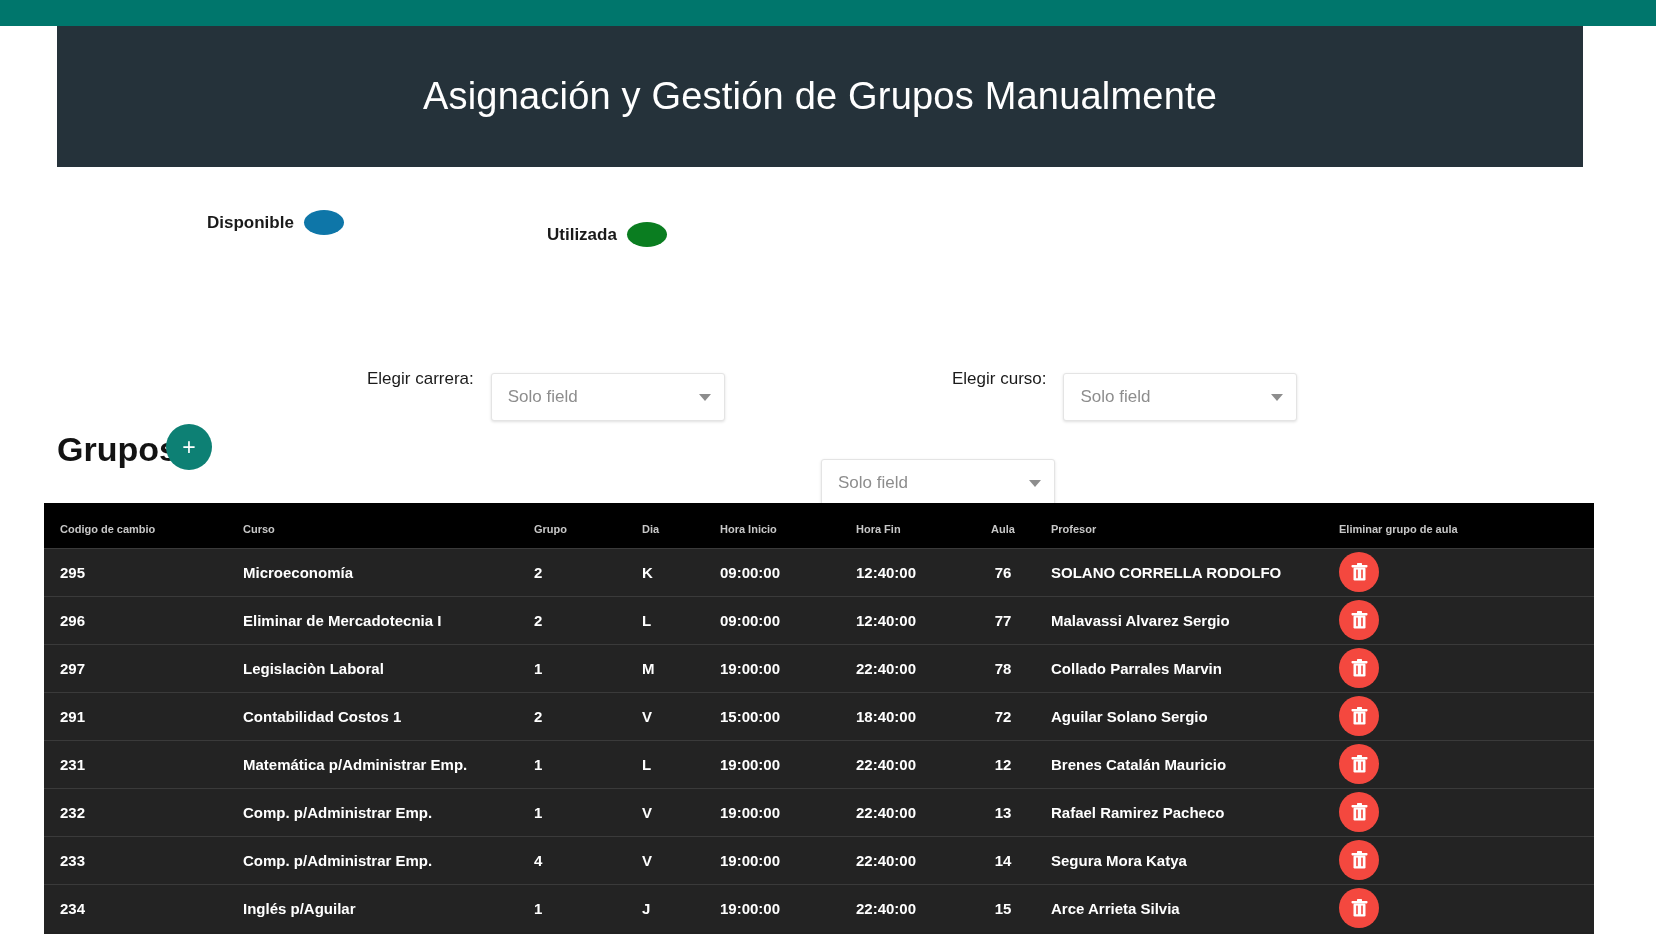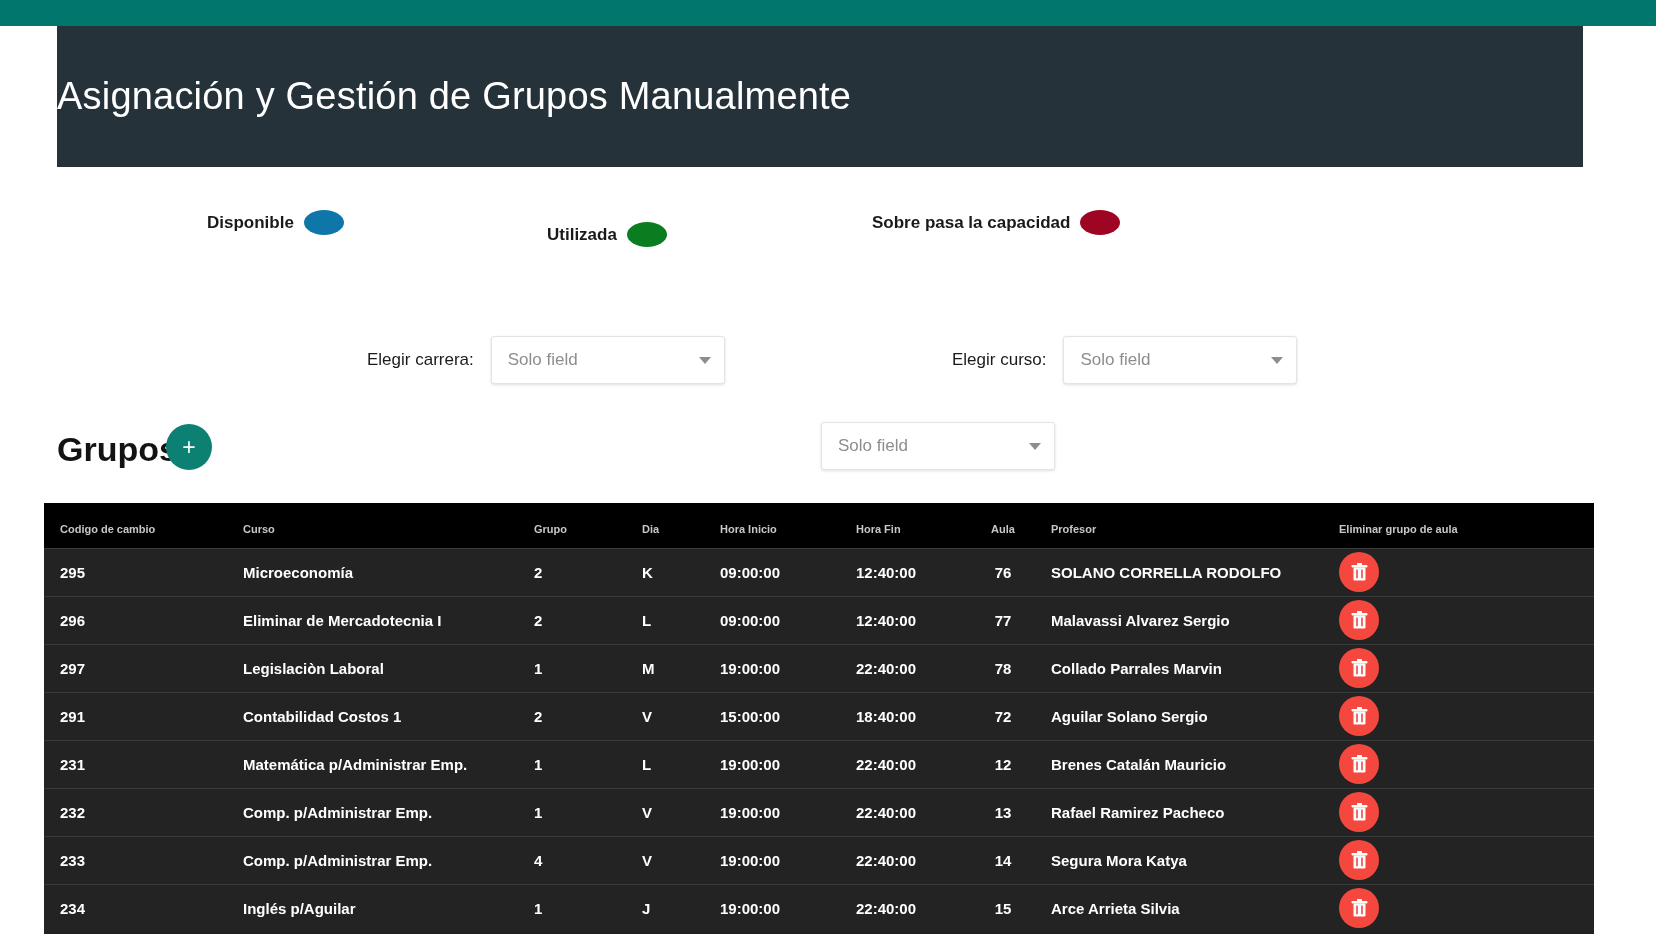--- a/index.html
+++ b/index.html
@@ -17,21 +17,21 @@
     position: absolute; top: 0; left: 0;
     width: 1656px; height: 26px;
     background: #00766c;
   }
 
   
   .hero {
     position: absolute; top: 26px; left: 57px;
     width: 1526px; height: 141px;
     background: #25323a;
-    display: flex; align-items: center; 
+    display: flex; align-items: center; justify-content: center;
   }
   .hero-title {
     color: #ffffff;
     font-size: 38px;
     font-weight: 400;
     letter-spacing: 0.2px;
     line-height: 1.2;
     text-align: center;
   }
 
@@ -80,20 +80,21 @@
   .select-box {
     position: relative;
     background: #ffffff;
     border: 1px solid #e4e4e4;
     border-radius: 3px;
     box-shadow: 0 1px 3px rgba(0,0,0,0.13);
     height: 48px;
     width: 234px;
     display: flex; align-items: center;
     padding: 0 20px 0 16px;
+    margin-top: 37px;
   }
   .select-value {
     font-size: 17px;
     color: #8d8d8d;
     white-space: nowrap; overflow: hidden; text-overflow: ellipsis;
   }
   .caret {
     position: absolute; right: 13px; top: 50%;
     margin-top: -3px;
     width: 0; height: 0;
@@ -196,24 +197,20 @@
   </div>
 
   <div class="legend">
     <div class="legend-item i0">
       <span class="legend-label">Disponible</span>
       <span class="legend-dot" style="background:#0e76a8"></span>
     </div>
     <div class="legend-item i1">
       <span class="legend-label">Utilizada</span>
       <span class="legend-dot" style="background:#0a7d20"></span>
-    </div>
-    <div class="legend-item i2">
-      <span class="legend-label">Sobre pasa la capacidad</span>
-      <span class="legend-dot" style="background:#9e0522"></span>
     </div>
   </div>
 
   <div class="filters">
     <div class="filter-group f0">
       <span class="filter-label">Elegir carrera:</span>
       <div class="select-box">
         <span class="select-value">Solo field</span>
         <span class="caret"></span>
       </div>

